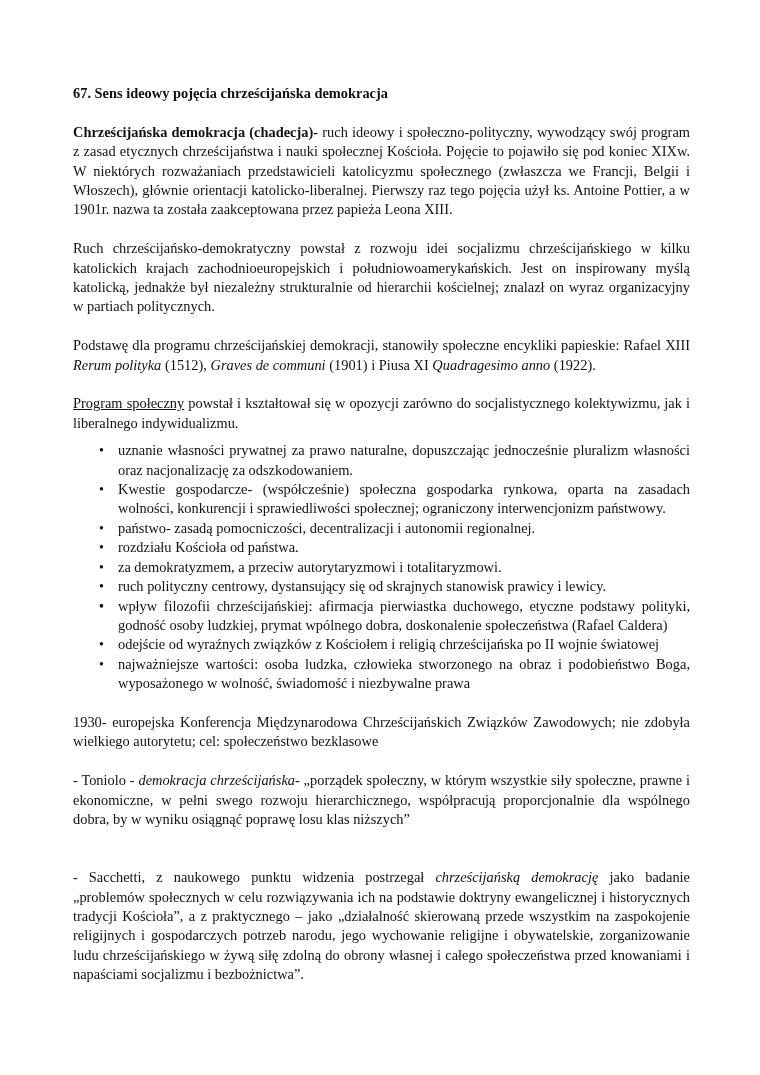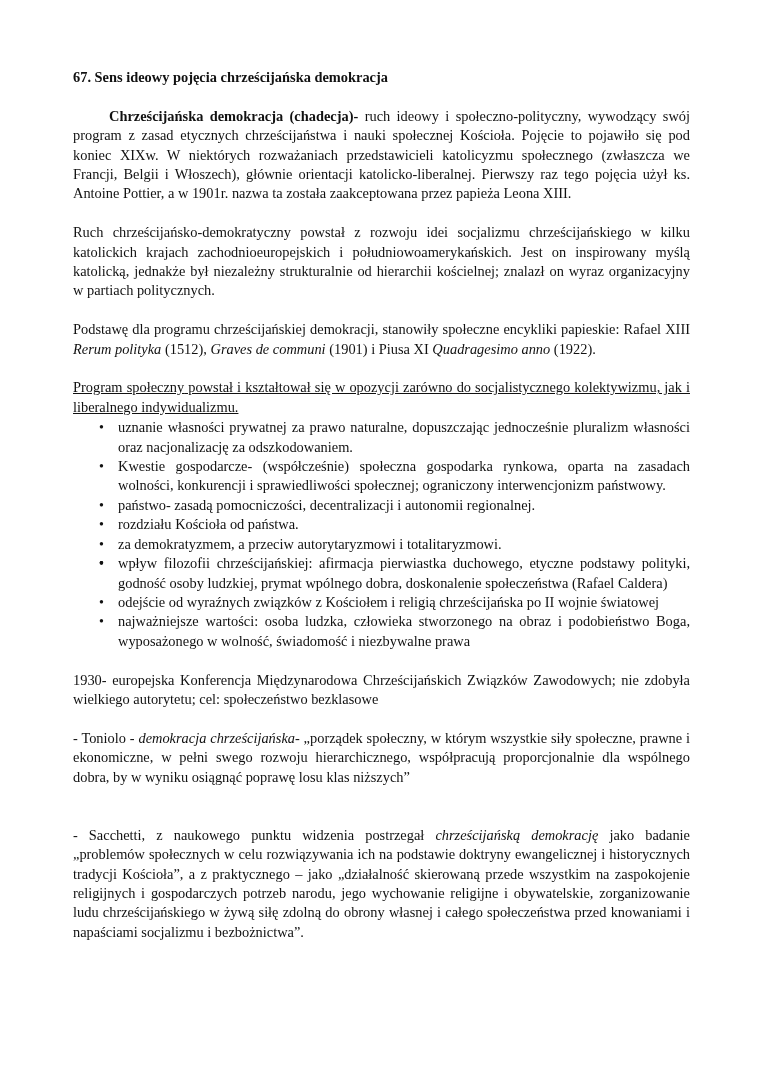--- a/index.html
+++ b/index.html
@@ -1,28 +1,28 @@
 <!DOCTYPE html>
 <html><head>
 <meta charset="utf-8">
 <style>
   html, body { margin: 0; padding: 0; background: #ffffff; }
   body { width: 760px; height: 1075px; position: relative; overflow: hidden; }
   .page {
-    position: absolute; left: 73px; top: 68px; width: 617px;
+    position: absolute; left: 73px; top: 84px; width: 617px;
     font-family: "Liberation Serif", "DejaVu Serif", serif;
     font-size: 14.4px; line-height: 19.4px; color: #111;
   }
   .title { font-weight: bold; margin: 0 0 19.4px 0; }
   p { margin: 0 0 19.4px 0; text-align: justify; }
-  p.tight { margin-bottom: 1px; text-decoration: underline; }
+  p.tight { margin-bottom: 8px; }
   ul { margin: 0 0 19.4px 0; padding: 0 0 0 45px; list-style: none; }
   li { position: relative; text-align: justify; }
   li .bullet { position: absolute; left: -19px; top: 0; font-size: 14px; }
-  .b { font-weight: bold; margin-left: 36px; }
+  .b { font-weight: bold; }
   .i { font-style: italic; }
   .u { text-decoration: underline; }
   .gap { height: 19.4px; }
 </style>
 </head>
 <body>
 
 <div class="page">
   <div class="title">67. Sens ideowy pojęcia chrześcijańska demokracja</div>
 
@@ -33,21 +33,21 @@
   <p><span>Podstawę dla programu chrześcijańskiej demokracji, stanowiły społeczne encykliki papieskie: Rafael XIII </span><span class="i">Rerum polityka</span><span> (1512), </span><span class="i">Graves de communi</span><span> (1901) i Piusa XI </span><span class="i">Quadragesimo anno</span><span> (1922).</span></p>
 
   <p class="tight"><span class="u">Program społeczny</span><span> powstał i kształtował się w opozycji zarówno do socjalistycznego kolektywizmu, jak i liberalnego indywidualizmu.</span></p>
 
   <ul id="program-list">
       <li><span class="bullet">•</span><span>uznanie własności prywatnej za prawo naturalne, dopuszczając jednocześnie pluralizm własności oraz nacjonalizację za odszkodowaniem.</span></li>
       <li><span class="bullet">•</span><span>Kwestie gospodarcze- (współcześnie) społeczna gospodarka rynkowa, oparta na zasadach wolności, konkurencji i sprawiedliwości społecznej; ograniczony interwencjonizm państwowy.</span></li>
       <li><span class="bullet">•</span><span>państwo- zasadą pomocniczości, decentralizacji i autonomii regionalnej.</span></li>
       <li><span class="bullet">•</span><span>rozdziału Kościoła od państwa.</span></li>
       <li><span class="bullet">•</span><span>za demokratyzmem, a przeciw autorytaryzmowi i totalitaryzmowi.</span></li>
-      <li><span class="bullet">•</span></li>
+      <li><span class="bullet">•</span><span>ruch polityczny centrowy, dystansujący się od skrajnych stanowisk prawicy i lewicy.</span></li>
       <li><span class="bullet">•</span></li>
       <li><span class="bullet">•</span><span>wpływ filozofii chrześcijańskiej: afirmacja pierwiastka duchowego, etyczne podstawy polityki, godność osoby ludzkiej, prymat wpólnego dobra, doskonalenie społeczeństwa (Rafael Caldera)</span></li>
       <li><span class="bullet">•</span><span>odejście od wyraźnych związków z Kościołem i religią chrześcijańska po II wojnie światowej</span></li>
       <li><span class="bullet">•</span><span>najważniejsze wartości: osoba ludzka,  człowieka stworzonego na obraz i podobieństwo Boga, wyposażonego w wolność, świadomość i niezbywalne prawa</span></li>
     </ul>
 
   <p>1930- europejska Konferencja Międzynarodowa Chrześcijańskich Związków Zawodowych; nie zdobyła wielkiego autorytetu; cel: społeczeństwo bezklasowe</p>
 
   <p><span>- Toniolo - </span><span class="i">demokracja chrześcijańska-</span><span> „porządek społeczny, w którym wszystkie siły społeczne, prawne i ekonomiczne, w pełni swego rozwoju hierarchicznego, współpracują proporcjonalnie dla wspólnego dobra, by w wyniku osiągnąć poprawę losu klas niższych”</span></p>
 

